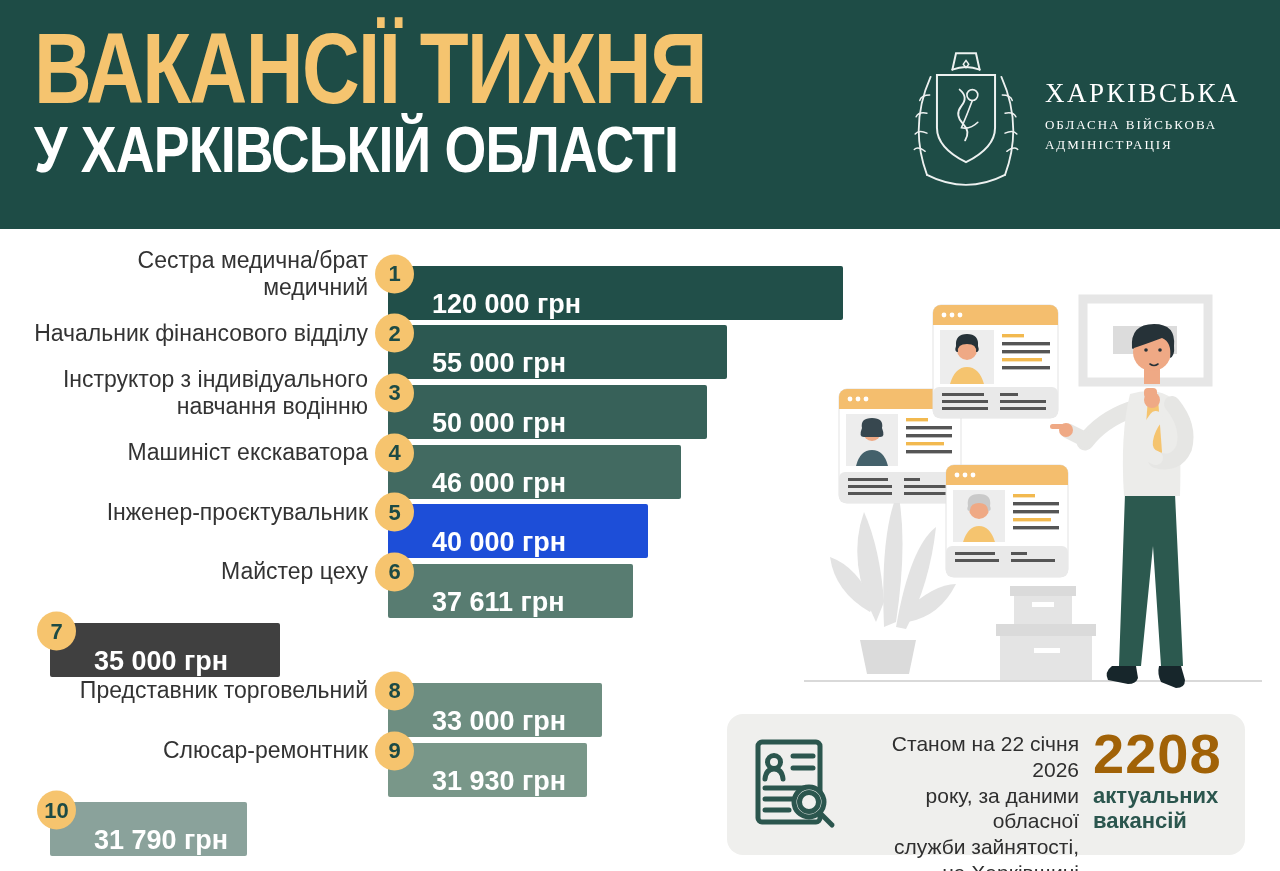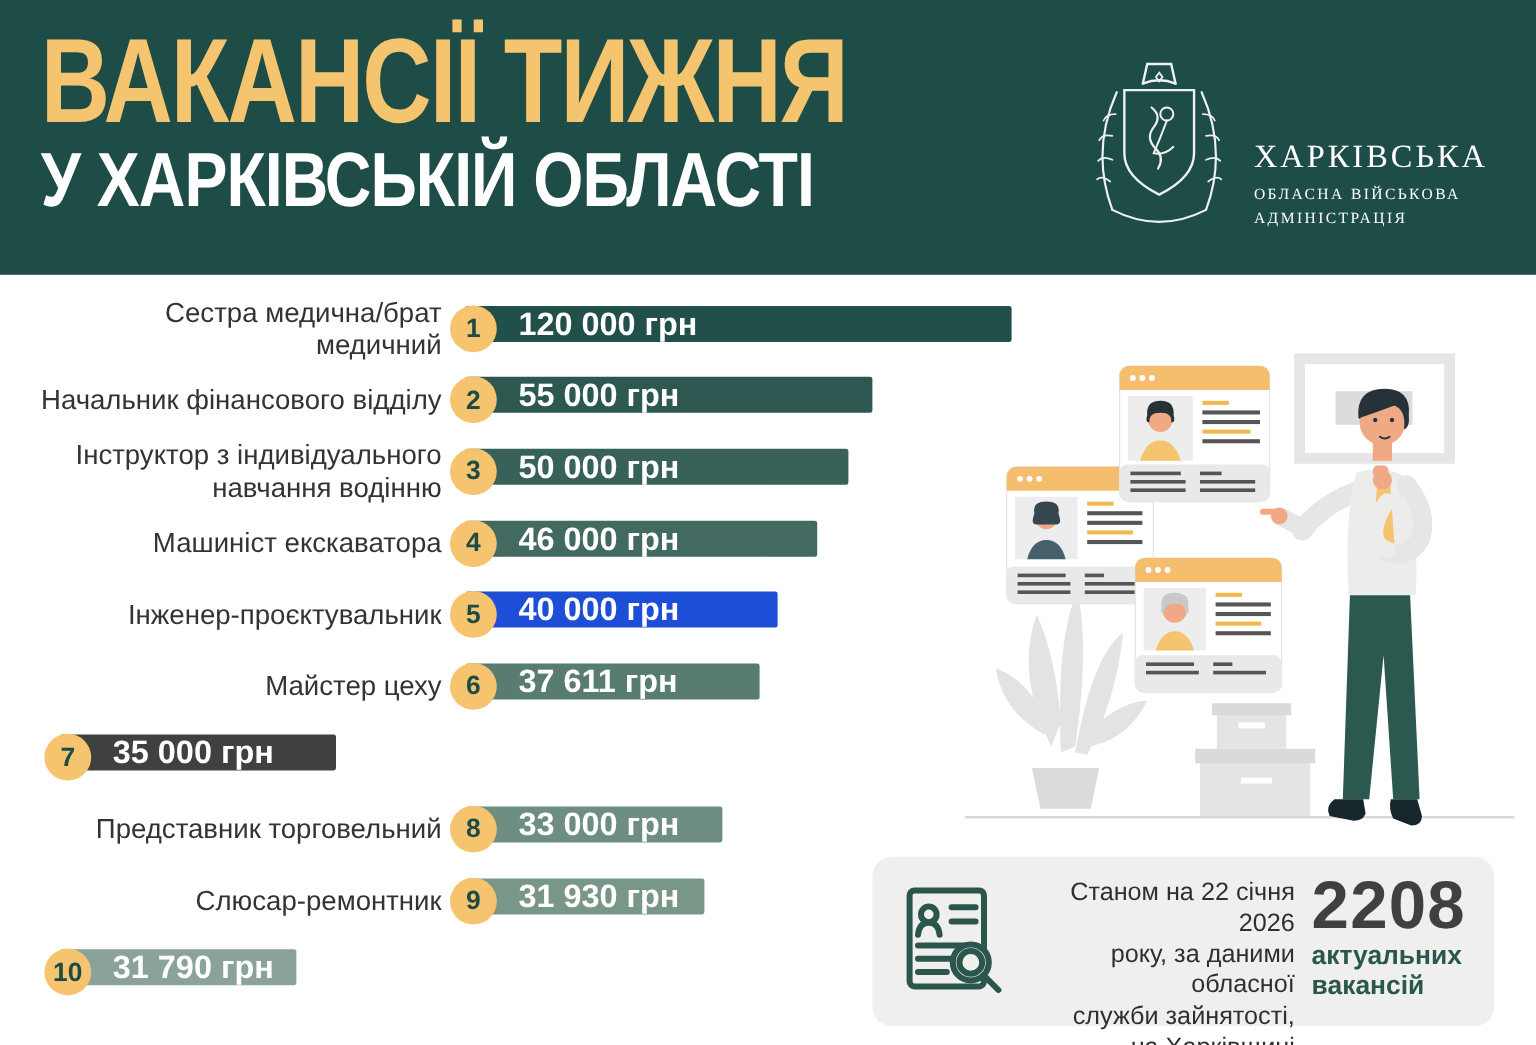--- a/index.html
+++ b/index.html
@@ -8,47 +8,47 @@
   .canvas { position:relative; width:1280px; height:871px; background:#ffffff; overflow:hidden; }
 
   
   .header { position:absolute; left:0; top:0; width:1280px; height:229px; background:#1E4C46; }
   .title { position:absolute; left:34px; top:18px; color:#F5C46F; font-weight:bold;
            font-size:100px; line-height:1.0; white-space:nowrap;
            transform:scaleX(0.80); transform-origin:left center; letter-spacing:-2px; }
   .subtitle { position:absolute; left:34px; top:118px; color:#ffffff; font-weight:bold;
            font-size:64px; line-height:1.0; white-space:nowrap;
            transform:scaleX(0.84); transform-origin:left center; letter-spacing:-1px; }
-  .logo { position:absolute; right:40px; top:40px; display:flex; align-items:flex-end; }
+  .logo { position:absolute; right:40px; top:40px; display:flex; align-items:center; }
   .logo-text { margin-left:20px; color:#fff; font-family:"Liberation Serif","DejaVu Serif",serif; }
   .logo-l1 { font-size:27px; letter-spacing:2.5px; margin-bottom:8px; }
   .logo-l2, .logo-l3 { font-size:13px; letter-spacing:2px; margin-top:4px; }
 
   
   .chart { position:absolute; left:30px; top:244px; width:820px; }
   .row { display:flex; align-items:center; height:59.6px; }
   .row-label { width:338px; text-align:right; color:#333333; font-size:23px; line-height:1.18;
                white-space:pre-line; flex:none; }
   .barwrap { position:relative; flex:1; height:38px; margin-left:7px; }
-  .bar { position:absolute; left:13px; top:0; height:30px; border-radius:2px;
-         display:flex; align-items:flex-start; }
+  .bar { position:absolute; left:13px; top:11px; height:54px; border-radius:2px;
+         display:flex; align-items:flex-end; }
   .bar-value { color:#ffffff; font-weight:bold; font-size:27px; padding-left:44px; white-space:nowrap; }
   .badge { position:absolute; left:0; top:50%; transform:translateY(-50%);
            width:39px; height:39px; border-radius:50%; background:#F6C46E;
            display:flex; align-items:center; justify-content:center; z-index:2;
            color:#1D4B45; font-weight:bold; font-size:22px; }
 
   
   .note { position:absolute; left:727px; top:714px; width:518px; height:141px;
           background:#EFEFED; border-radius:16px; display:flex; align-items:flex-start; }
   .note-icon { margin:24px 0 0 26px; flex:none; }
   .note-text { flex:1; text-align:right; color:#2F2F2F; font-size:21px; line-height:1.23;
                padding-top:17px; white-space:pre-line; }
   .stat { width:152px; flex:none; margin-left:14px; padding-top:12px; }
-  .stat-num { color:#404040; font-weight:bold; font-size:56px; line-height:1.0; letter-spacing:1px; }
+  .stat-num { color:#a16207; font-weight:bold; font-size:56px; line-height:1.0; letter-spacing:1px; }
   .stat-lbl { color:#2B564E; font-weight:bold; font-size:22px; line-height:1.13; white-space:pre-line; margin-top:2px; }
 
   .illus { position:absolute; left:800px; top:282px; }
 </style>
 </head>
 <body>
 
 <div class="canvas">
 
   <header class="header">

